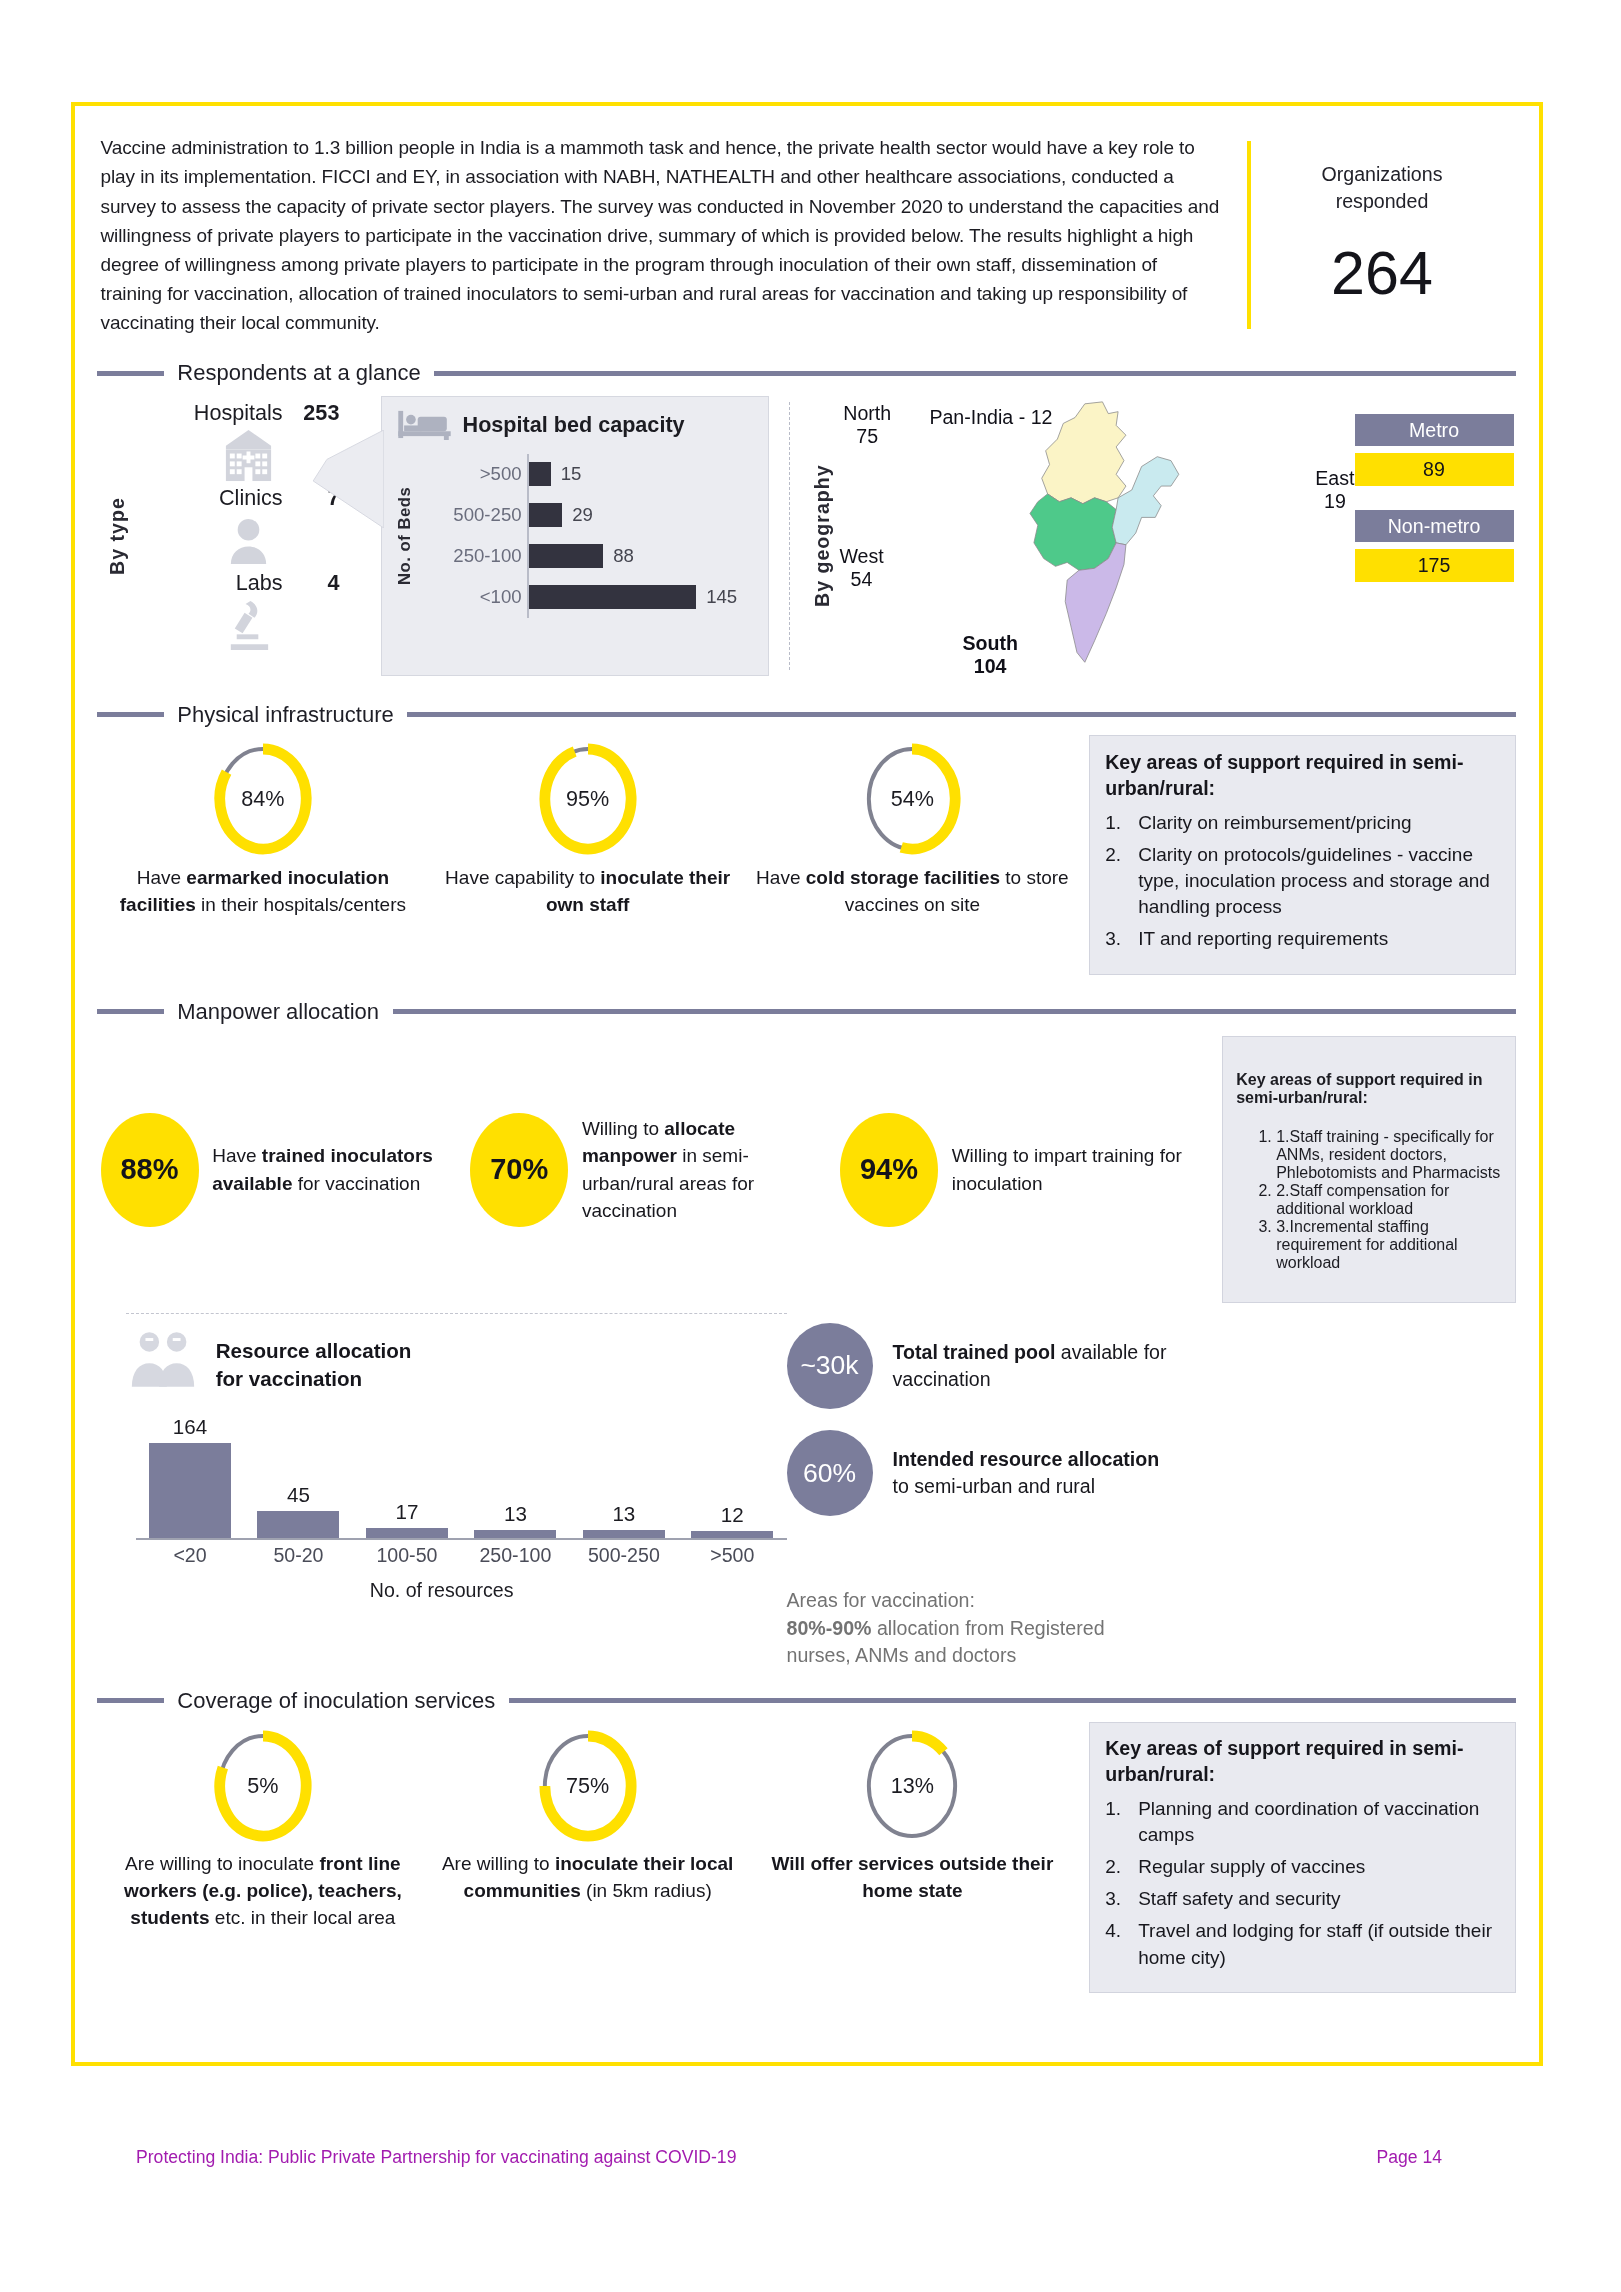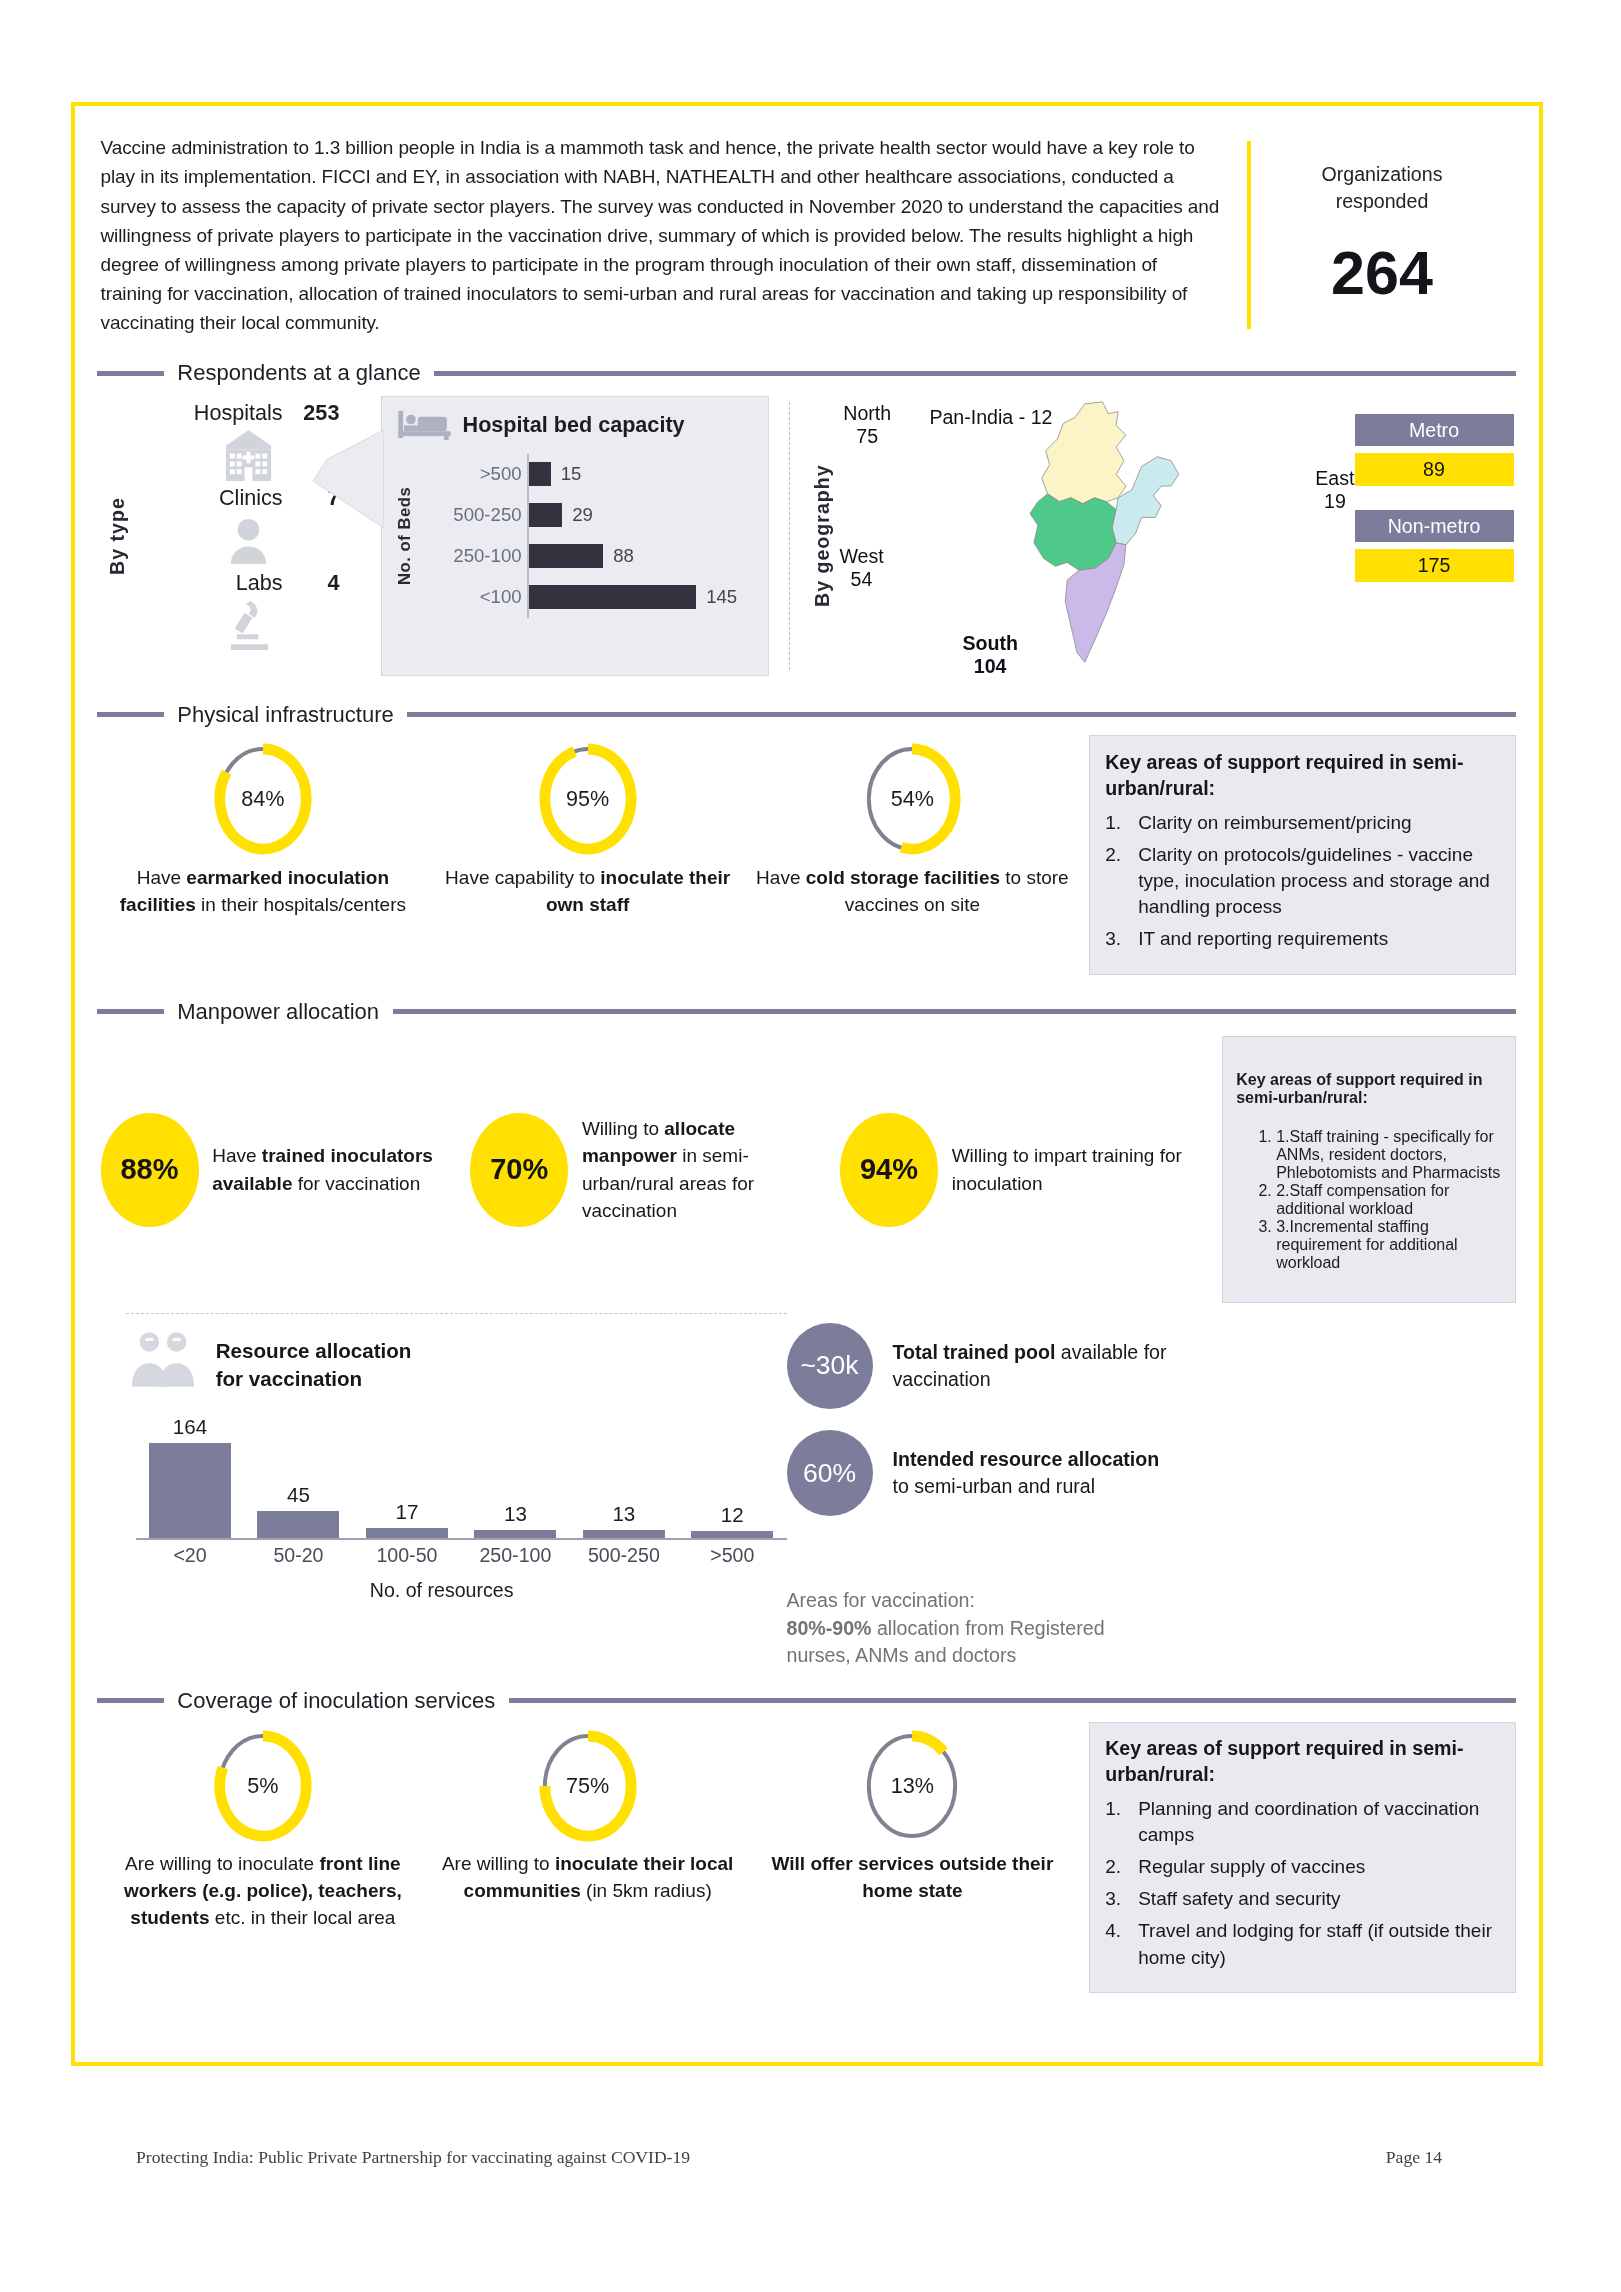--- a/index.html
+++ b/index.html
@@ -39,21 +39,21 @@
   }
   .intro-stat{
     flex:0 0 263px;
     text-align:center;
     padding-top:27.4px;
   }
   .intro-stat .lbl{
     font-size:19.6px;line-height:1.4;color:#22222a;
   }
   .intro-stat .num{
-    font-size:61px;line-height:1;margin-top:27.4px;font-weight:700;color:#14141a;
+    font-size:61px;line-height:1;margin-top:27.4px;font-weight:400;color:#14141a;
   }
 
   
   .sec-head{
     display:flex;align-items:center;
     margin:13.7px 0 3.9px 0;
     padding:0 23.5px 0 21.6px;
   }
   .sec-head .bar-l{
     width:67px;height:4.9px;background:#7b7d9b;flex:0 0 67px;
@@ -198,21 +198,21 @@
   .rc-cats{display:flex;margin-top:4.9px;}
   .rc-cats div{flex:1 1 0;text-align:center;font-size:19.6px;color:#4a4c58;}
   .rc-axis{text-align:center;font-size:19.6px;color:#1c1c22;margin-top:11.8px;padding-right:39px;}
   .areas-note{font-size:19.6px;line-height:1.42;color:#737373;padding-top:49px;}
   .areas-note b{font-weight:bold;}
 
   
   .footer{
     position:absolute;left:71px;right:71px;top:2147px;
     display:flex;justify-content:space-between;
-    font-size:17.6px;color:#404040;font-family:Liberation Serif, serif;
+    font-size:17.6px;color:#a21caf;
   }
   .footer .fleft{padding-left:65px;}
   .footer .fright{padding-right:108px;}
 </style>
 </head>
 <body>
 
 <div class="page">
 
   <div class="intro-wrap">

